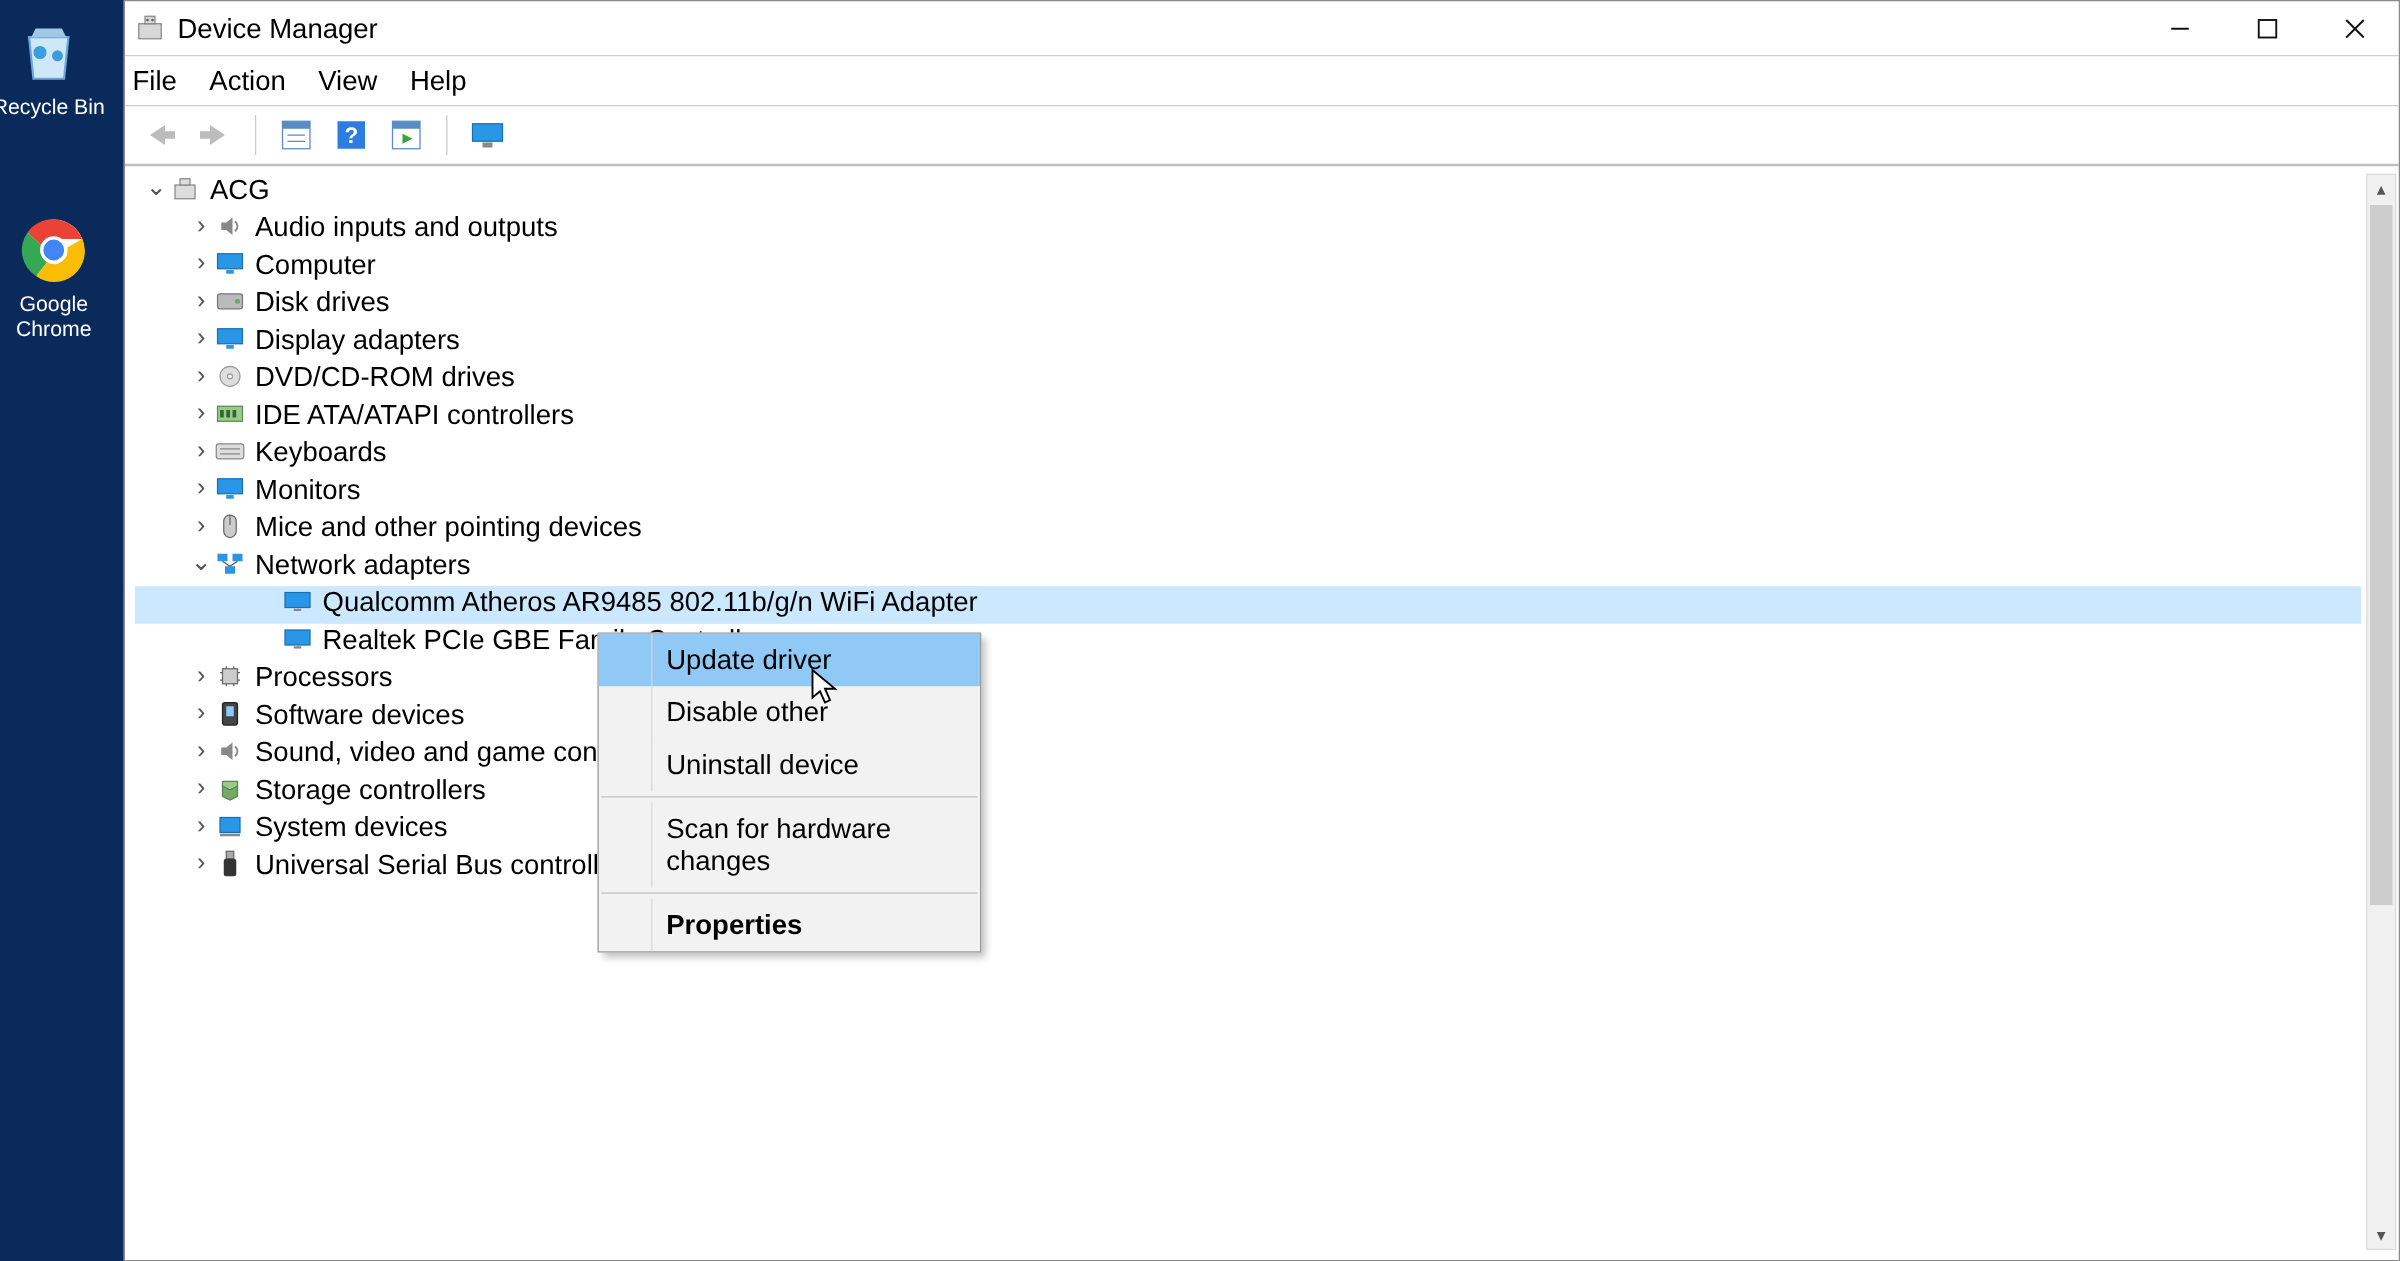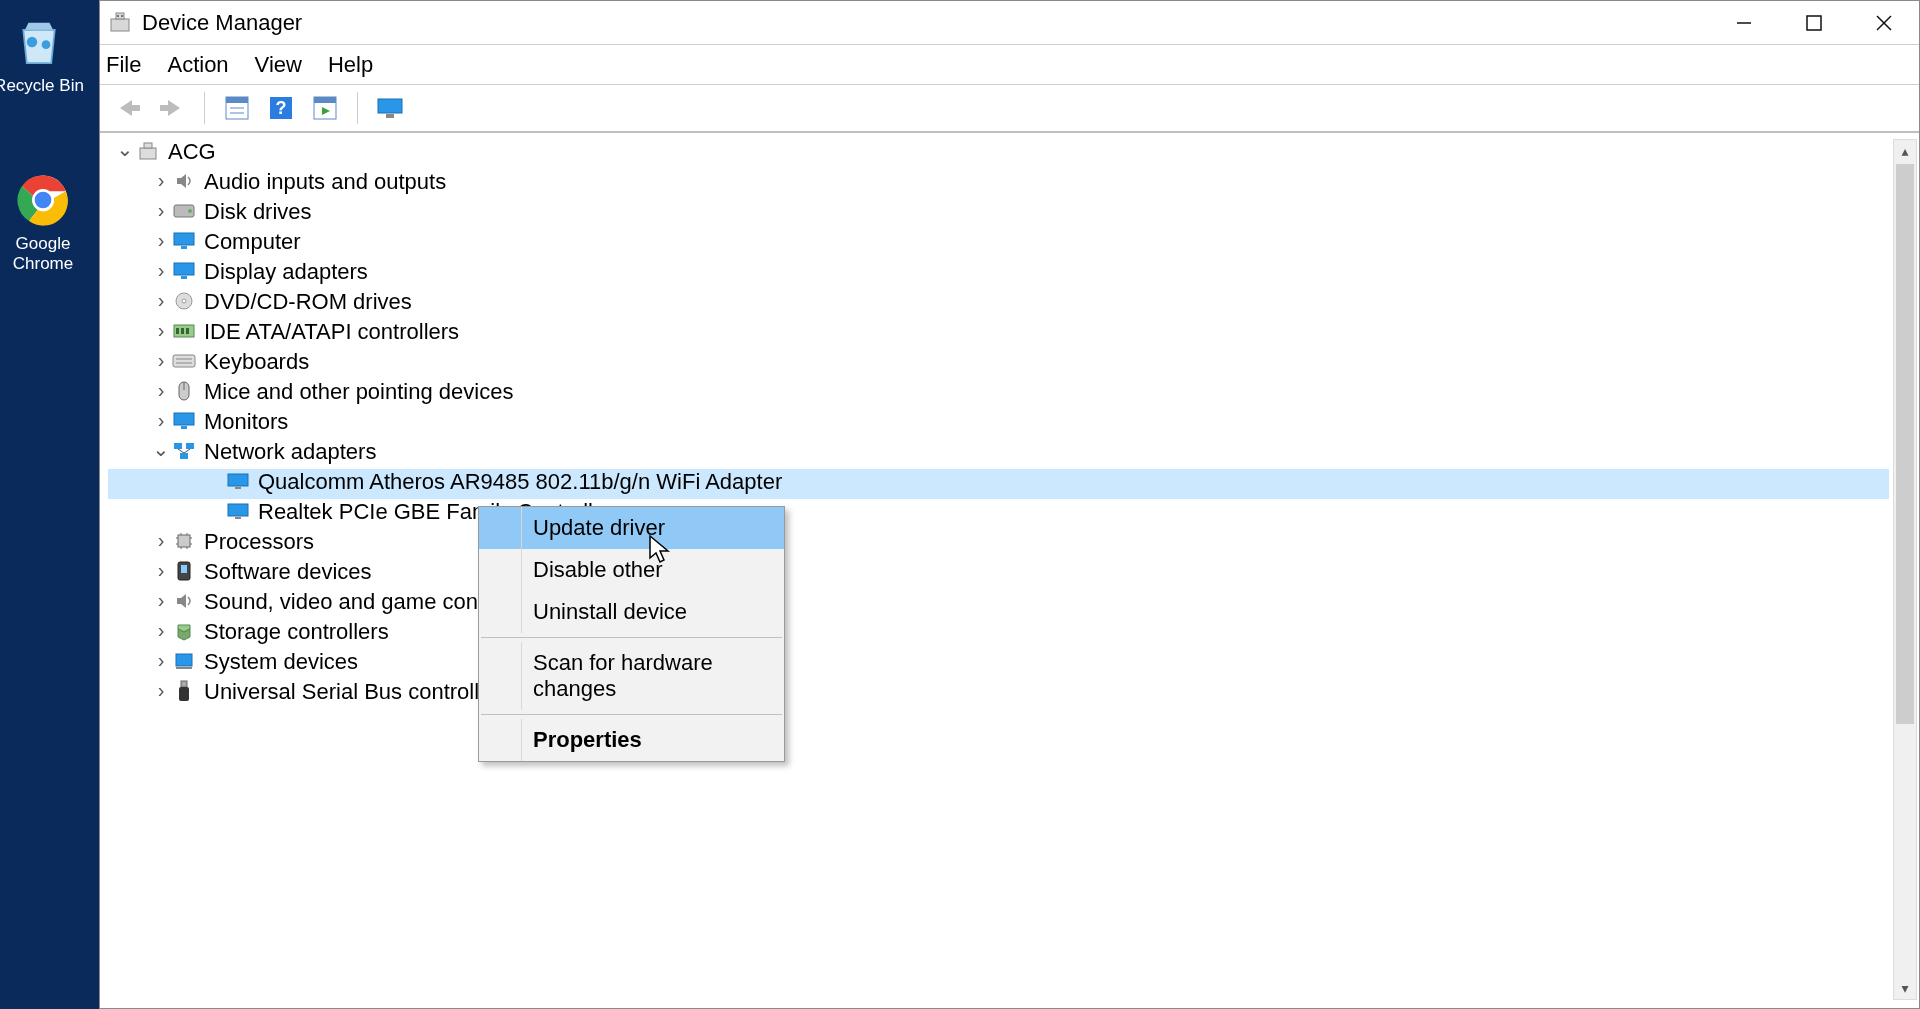--- a/index.html
+++ b/index.html
@@ -211,36 +211,36 @@
             <svg width="20" height="20">
               <path d="M3 7 L7 7 L12 3 L12 17 L7 13 L3 13 Z" fill="#888"></path>
               <path d="M14 6 Q18 10 14 14" fill="none" stroke="#888" stroke-width="1.5"></path>
             </svg>
           </span>
           <span class="label">Audio inputs and outputs</span>
         </div>
         <div class="node lvl1">
           <span class="caret closed"></span>
           <span class="ticon">
+            <svg width="22" height="18" class="svg-monitor">
+              <rect x="1" y="1" width="20" height="12" stroke="#1a6fb3"></rect>
+              <rect x="8" y="14" width="6" height="3" fill="#888"></rect>
+            </svg>
+          </span>
+          <span class="label">Computer</span>
+        </div>
+        <div class="node lvl1">
+          <span class="caret closed"></span>
+          <span class="ticon">
             <svg width="22" height="14">
               <rect x="1" y="1" width="20" height="12" rx="2" fill="#bbb" stroke="#777"></rect>
               <circle cx="17" cy="7" r="2" fill="#6a6"></circle>
             </svg>
           </span>
           <span class="label">Disk drives</span>
-        </div>
-        <div class="node lvl1">
-          <span class="caret closed"></span>
-          <span class="ticon">
-            <svg width="22" height="18" class="svg-monitor">
-              <rect x="1" y="1" width="20" height="12" stroke="#1a6fb3"></rect>
-              <rect x="8" y="14" width="6" height="3" fill="#888"></rect>
-            </svg>
-          </span>
-          <span class="label">Computer</span>
         </div>
         <div class="node lvl1">
           <span class="caret closed"></span>
           <span class="ticon">
             <svg width="22" height="18" class="svg-monitor">
               <rect x="1" y="1" width="20" height="12" stroke="#1a6fb3"></rect>
               <rect x="8" y="14" width="6" height="3" fill="#888"></rect>
             </svg>
           </span>
           <span class="label">Display adapters</span>
@@ -274,36 +274,36 @@
               <rect x="1" y="1" width="22" height="12" rx="2" fill="#ddd" stroke="#888"></rect>
               <line x1="4" y1="5" x2="20" y2="5" stroke="#888"></line>
               <line x1="4" y1="9" x2="20" y2="9" stroke="#888"></line>
             </svg>
           </span>
           <span class="label">Keyboards</span>
         </div>
         <div class="node lvl1">
           <span class="caret closed"></span>
           <span class="ticon">
+            <svg width="22" height="18" class="svg-monitor">
+              <rect x="1" y="1" width="20" height="12" stroke="#1a6fb3"></rect>
+              <rect x="8" y="14" width="6" height="3" fill="#888"></rect>
+            </svg>
+          </span>
+          <span class="label">Monitors</span>
+        </div>
+        <div class="node lvl1">
+          <span class="caret closed"></span>
+          <span class="ticon">
             <svg width="14" height="20">
               <rect x="2" y="1" width="10" height="18" rx="5" fill="#ccc" stroke="#666"></rect>
               <line x1="7" y1="1" x2="7" y2="9" stroke="#666"></line>
             </svg>
           </span>
           <span class="label">Mice and other pointing devices</span>
-        </div>
-        <div class="node lvl1">
-          <span class="caret closed"></span>
-          <span class="ticon">
-            <svg width="22" height="18" class="svg-monitor">
-              <rect x="1" y="1" width="20" height="12" stroke="#1a6fb3"></rect>
-              <rect x="8" y="14" width="6" height="3" fill="#888"></rect>
-            </svg>
-          </span>
-          <span class="label">Monitors</span>
         </div>
         <div class="node lvl1">
           <span class="caret open"></span>
           <span class="ticon">
             <svg width="24" height="20">
               <rect x="2" y="2" width="8" height="6" fill="#2996e8"></rect>
               <rect x="14" y="2" width="8" height="6" fill="#2996e8"></rect>
               <rect x="8" y="12" width="8" height="6" fill="#2996e8"></rect>
               <line x1="6" y1="8" x2="12" y2="12" stroke="#555"></line>
               <line x1="18" y1="8" x2="12" y2="12" stroke="#555"></line>

